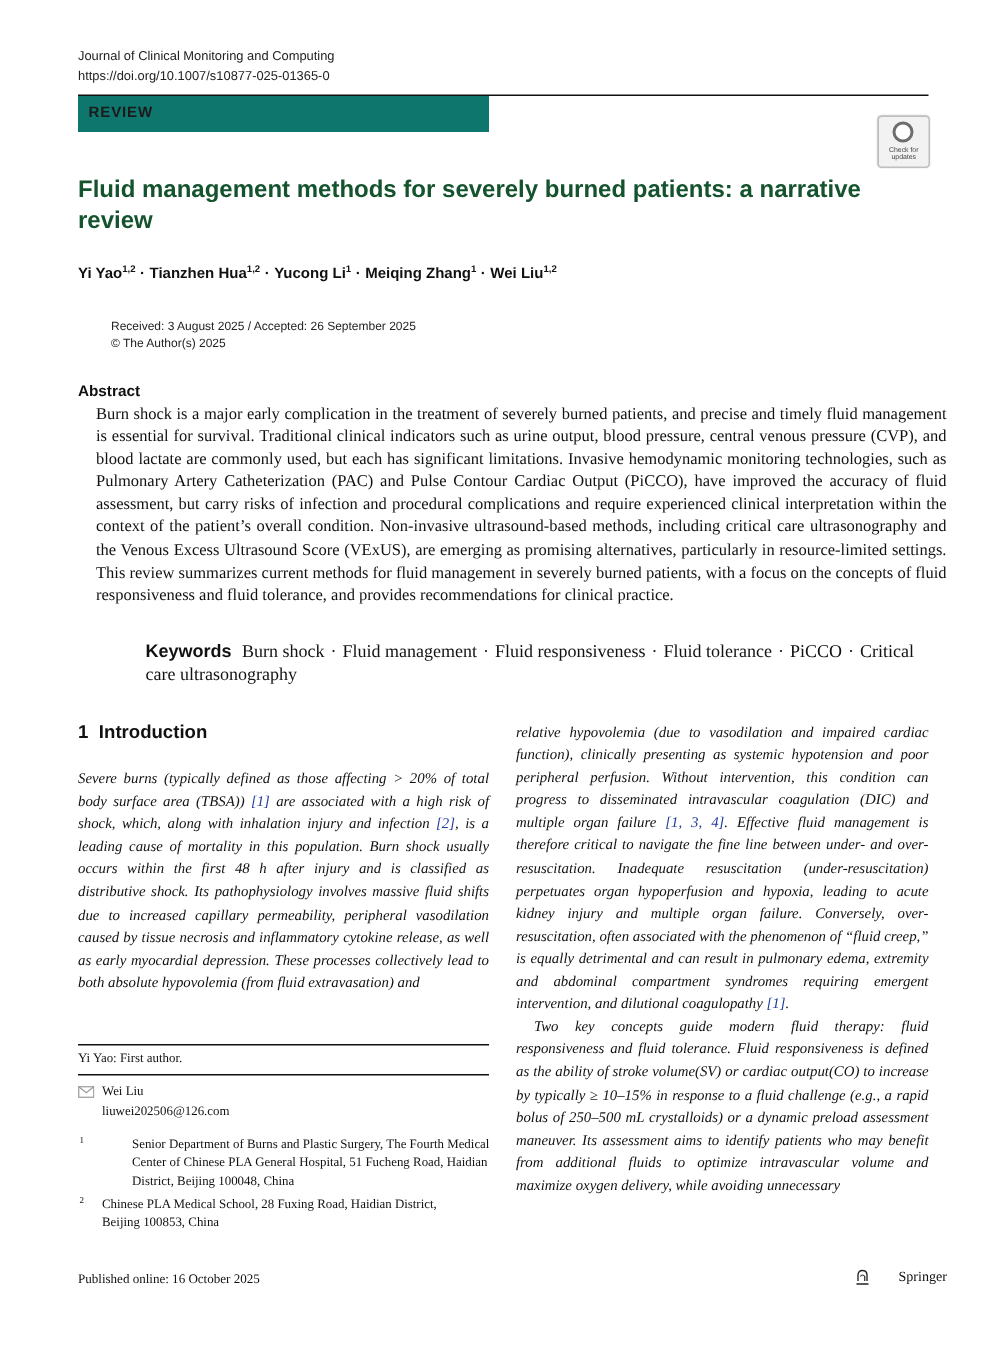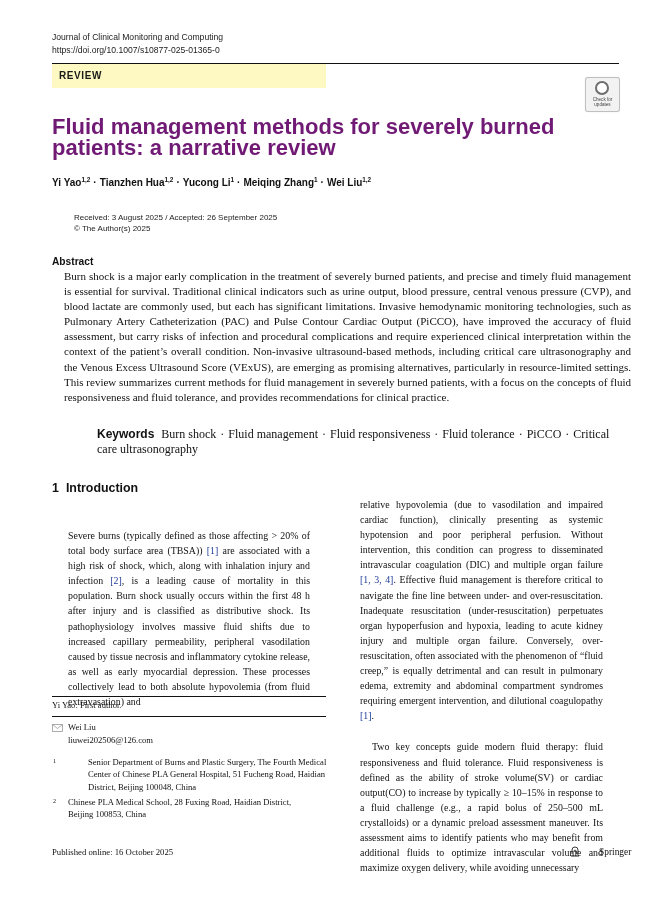--- a/index.html
+++ b/index.html
@@ -3,48 +3,48 @@
 <meta charset="utf-8">
 <style>
   html, body { margin: 0; padding: 0; background: #ffffff; }
   body { width: 669px; height: 897px; position: relative; overflow: hidden; color: #111; }
   .sans { font-family: "Liberation Sans", "DejaVu Sans", sans-serif; }
   .serif { font-family: "Liberation Serif", "DejaVu Serif", serif; }
   .abs { position: absolute; }
 
   .journal { left: 52px; top: 31px; font-size: 8.6px; line-height: 13px; color: #222; }
   .rule-top { left: 52px; top: 63px; width: 567px; height: 1.2px; background: #111; }
-  .review-band { left: 52px; top: 64px; width: 274px; height: 24px; background: #fef9c3; }
+  .review-band { left: 52px; top: 64px; width: 274px; height: 24px; background: #0f766e; }
   .review-band span { position: absolute; left: 7px; top: 6px; font-size: 10px; font-weight: bold; letter-spacing: 0.6px; color: #1a1a1a; }
 
   .cfu { left: 585px; top: 77px; width: 33px; height: 33px; border: 1px solid #bfbfbf; border-radius: 3px; background: #f2f2f2; box-shadow: 0 0 1px #ccc; }
   .cfu .ring { position: absolute; left: 9px; top: 3px; width: 14px; height: 14px; border-radius: 50%; border: 2px solid #6e6e6e; box-sizing: border-box; background: #fff; }
   .cfu .cfu-text { position: absolute; left: 0; right: 0; top: 19px; text-align: center; font-size: 4.6px; line-height: 5px; color: #444; }
 
-  .title { left: 52px; top: 116px; width: 540px; font-size: 22px; line-height: 21px; font-weight: bold; color: #701a75; }
+  .title { left: 52px; top: 116px; width: 540px; font-size: 16px; line-height: 21px; font-weight: bold; color: #14532d; }
   .authors { left: 52px; top: 176px; font-size: 10px; font-weight: bold; color: #111; white-space: nowrap; }
   .authors sup { font-size: 6.4px; font-weight: bold; vertical-align: 4px; }
   .authors .sep { font-weight: bold; margin: 0 3px; }
 
   .dates { left: 39px; top: 212px; font-size: 8px; line-height: 11px; color: #222; margin-left: 35px; }
 
   .abs-head { left: 52px; top: 256px; font-size: 10.2px; font-weight: bold; color: #111; }
   .abs-body { left: 64px; top: 269px; width: 567px; font-size: 11px; line-height: 15.1px; text-align: justify; color: #111; hyphens: auto; }
 
   .keywords { left: 52px; top: 427px; width: 520px; font-size: 12px; line-height: 14.5px; color: #111; margin-left: 45px; }
   .keywords .kw-label { font-weight: bold; margin-right: 4px; }
   .keywords .dot { margin: 0 4px; }
 
   .intro-head { left: 52px; top: 481px; font-size: 12.4px; font-weight: bold; color: #111; }
   .intro-head .num { margin-right: 7px; }
 
   .col { font-size: 9.9px; line-height: 15.1px; text-align: justify; color: #111; }
   .col-left { left: 52px; top: 512px; width: 274px; }
   .col-right { left: 344px; top: 481px; width: 275px; }
-  .col p { margin: 16px; }
+  .col p { margin: 0; font-style: italic; }
   .col p.indent { text-indent: 12px; }
   .ref { color: #1f3b9a; }
 
   .fn-rule1 { left: 52px; top: 696px; width: 274px; height: 1px; background: #111; }
   .fn-first { left: 52px; top: 700px; font-size: 8.6px; color: #111; }
   .fn-rule2 { left: 52px; top: 716px; width: 274px; height: 1px; background: #111; }
   .fn-envelope { left: 52px; top: 724px; width: 11px; height: 8px; }
   .fn-corr { left: 68px; top: 721px; font-size: 8.6px; line-height: 13px; color: #111; }
   .fn-aff { font-size: 8.6px; line-height: 12.4px; color: #111; width: 245px; }
   .fn-aff-num { font-size: 6px; color: #111; }

